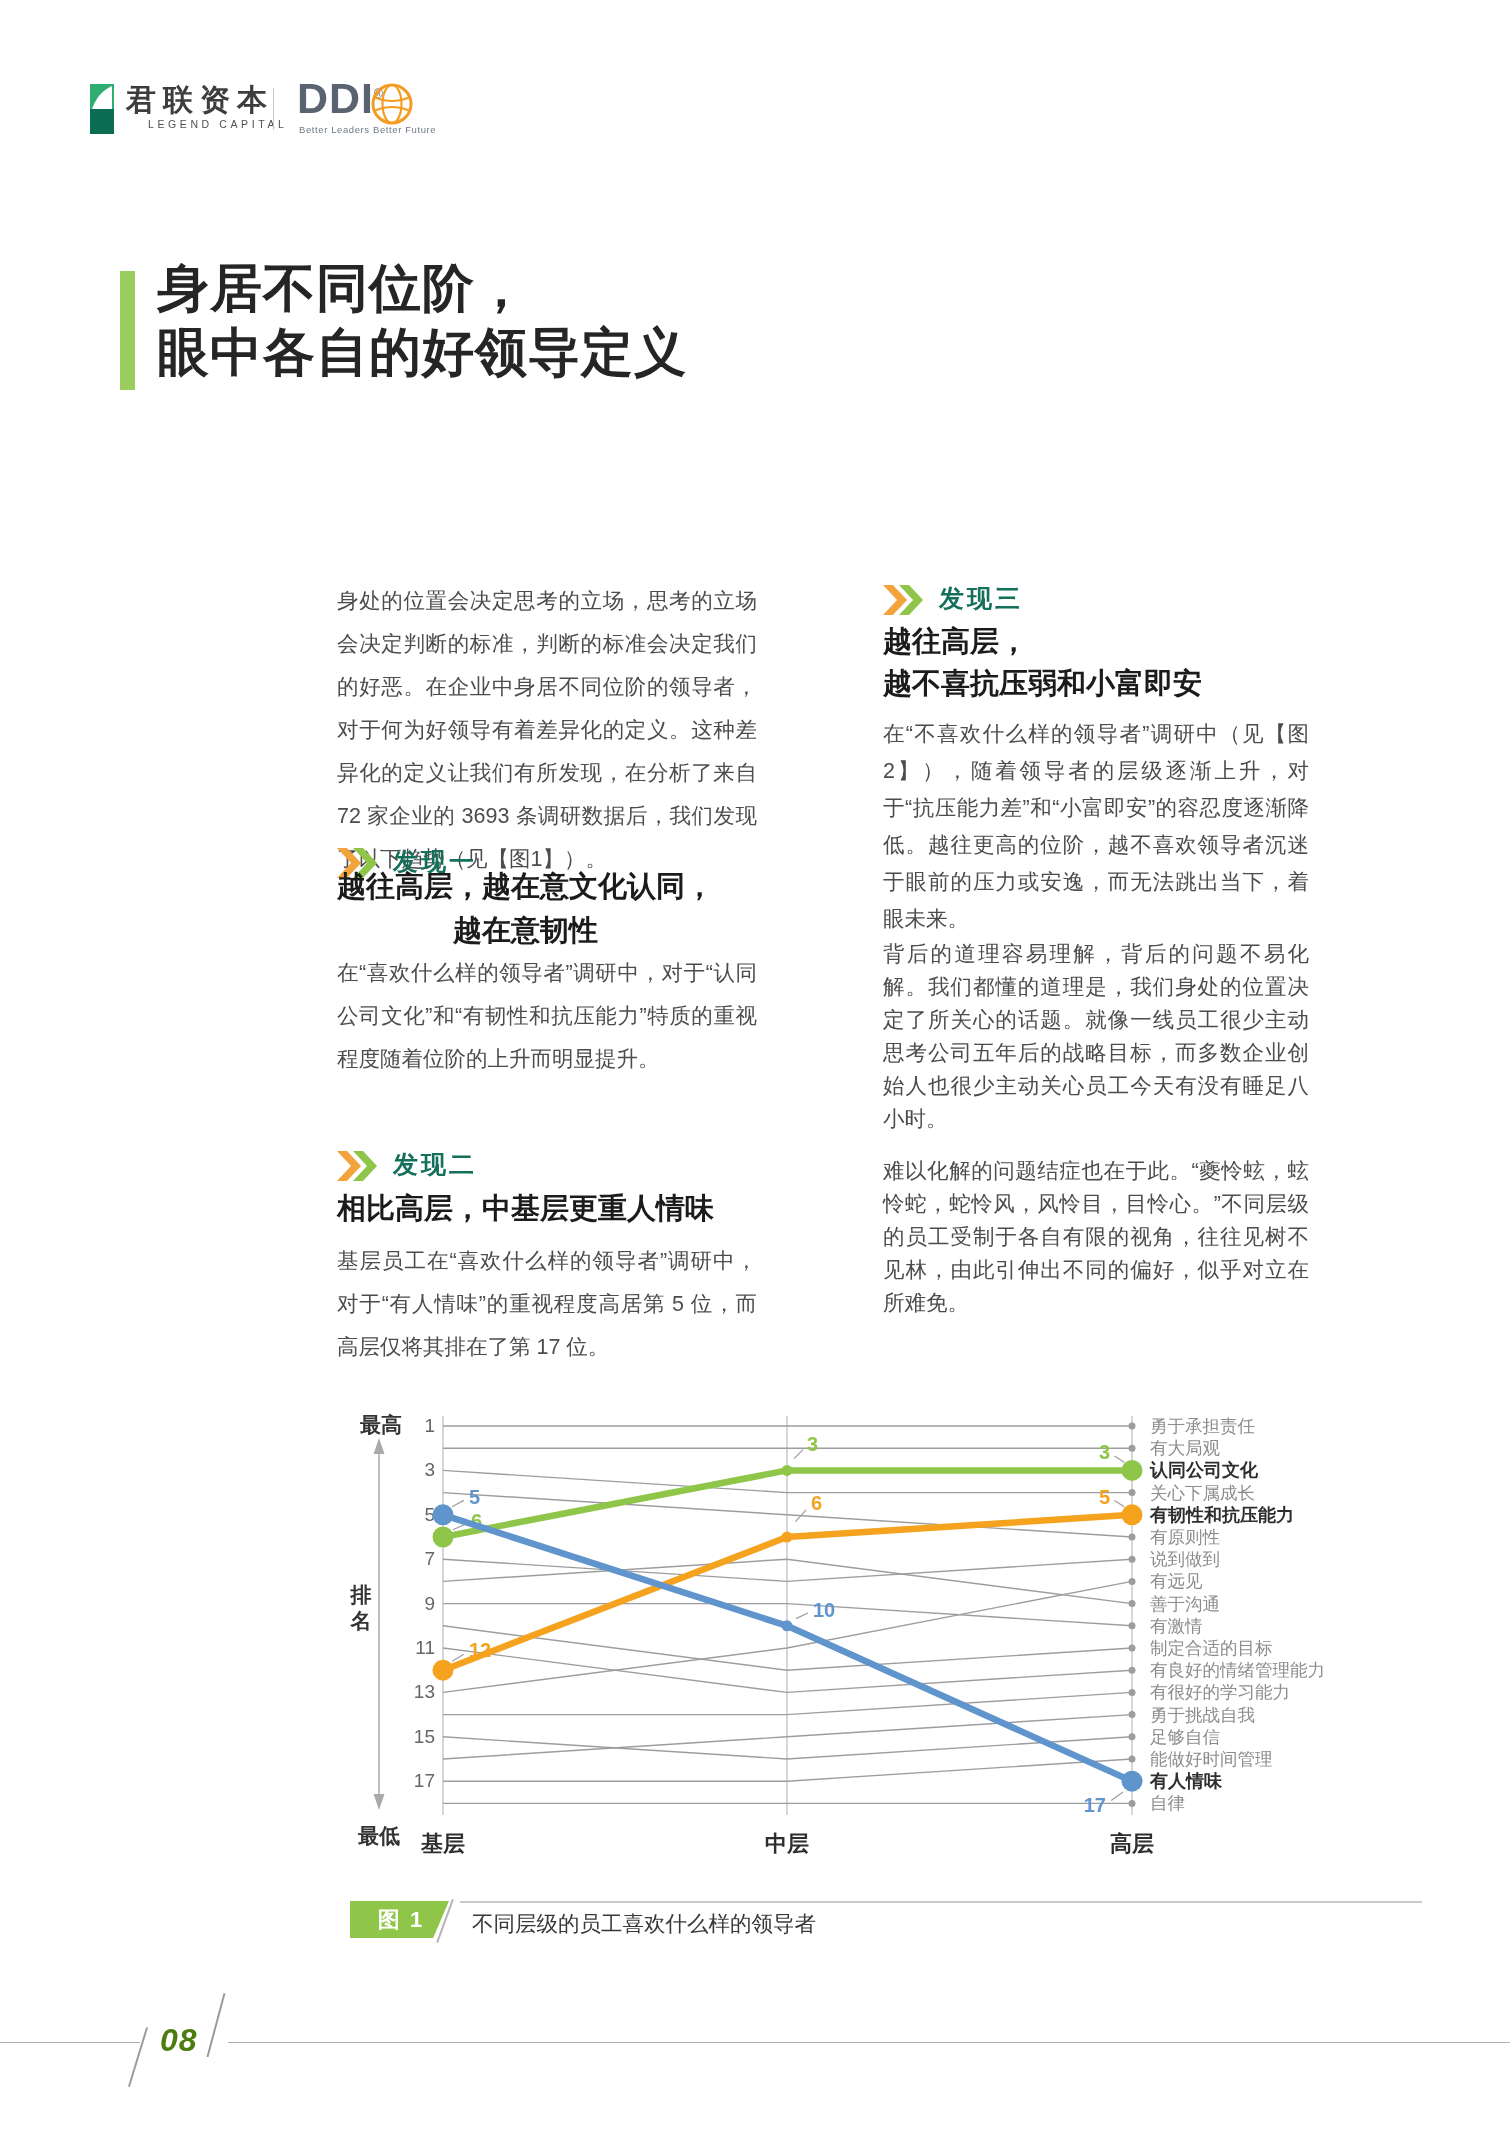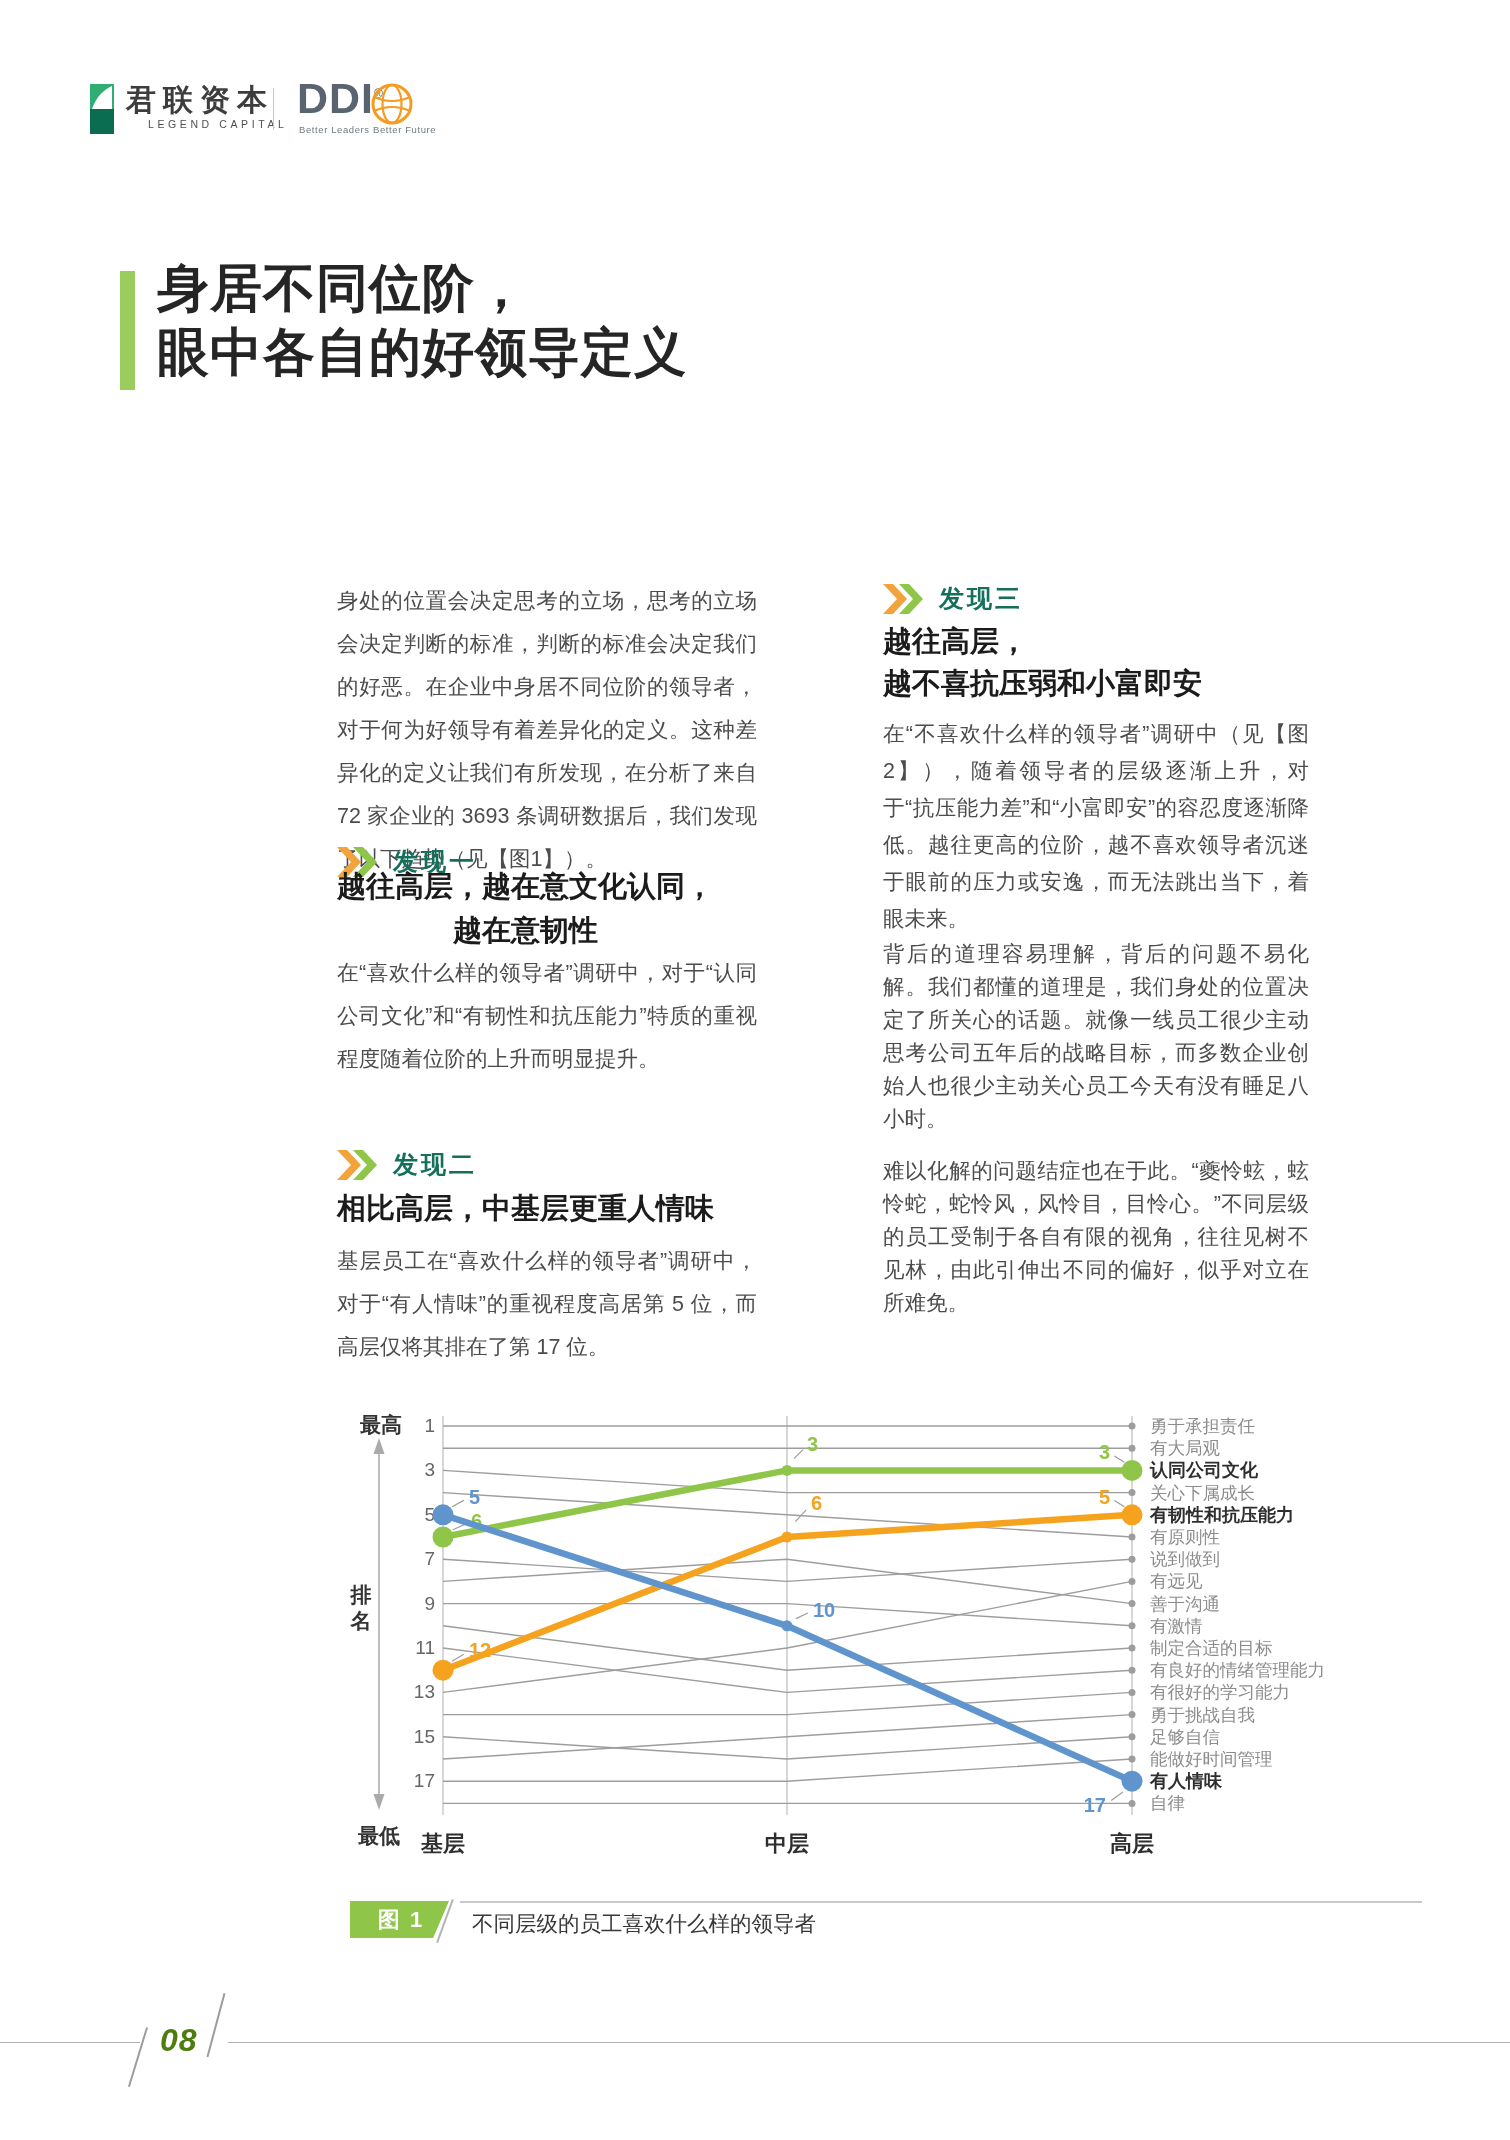--- a/index.html
+++ b/index.html
@@ -18,21 +18,21 @@
 
   
   .title-bar{position:absolute;left:120px;top:271px;width:15px;height:119px;background:#9bcd5e;}
   .page-title{position:absolute;left:157px;top:256px;font-size:52px;line-height:64px;font-weight:700;color:#252525;letter-spacing:1px;}
 
   
   .col{position:absolute;width:420px;}
   .bodytext{font-size:21.5px;color:#4c4c4c;text-align:justify;}
   .lh-l{line-height:43px;}
   .lh-r{line-height:33px;}
-  .finding-label{position:absolute;display:flex;align-items:center;gap:14px;}
+  .finding-label{position:absolute;display:flex;align-items:flex-end;gap:14px;}
   .finding-label .lab{font-size:25px;font-weight:700;color:#15705b;letter-spacing:3px;}
   .sub{position:absolute;font-size:29px;font-weight:700;color:#1b1b1b;line-height:44px;white-space:nowrap;}
 
   
   #chart{position:absolute;left:240px;top:1402px;}
   #bump-chart text{font-family:"Liberation Sans","DejaVu Sans",sans-serif;}
   #bump-chart .tick{font-size:19px;fill:#666;}
   #bump-chart .cap{font-size:21px;font-weight:700;fill:#333;}
   #bump-chart .xlab{font-size:22px;font-weight:600;fill:#2e2e2e;}
   #bump-chart .rlab{font-size:17.5px;fill:#8c8c8c;}

